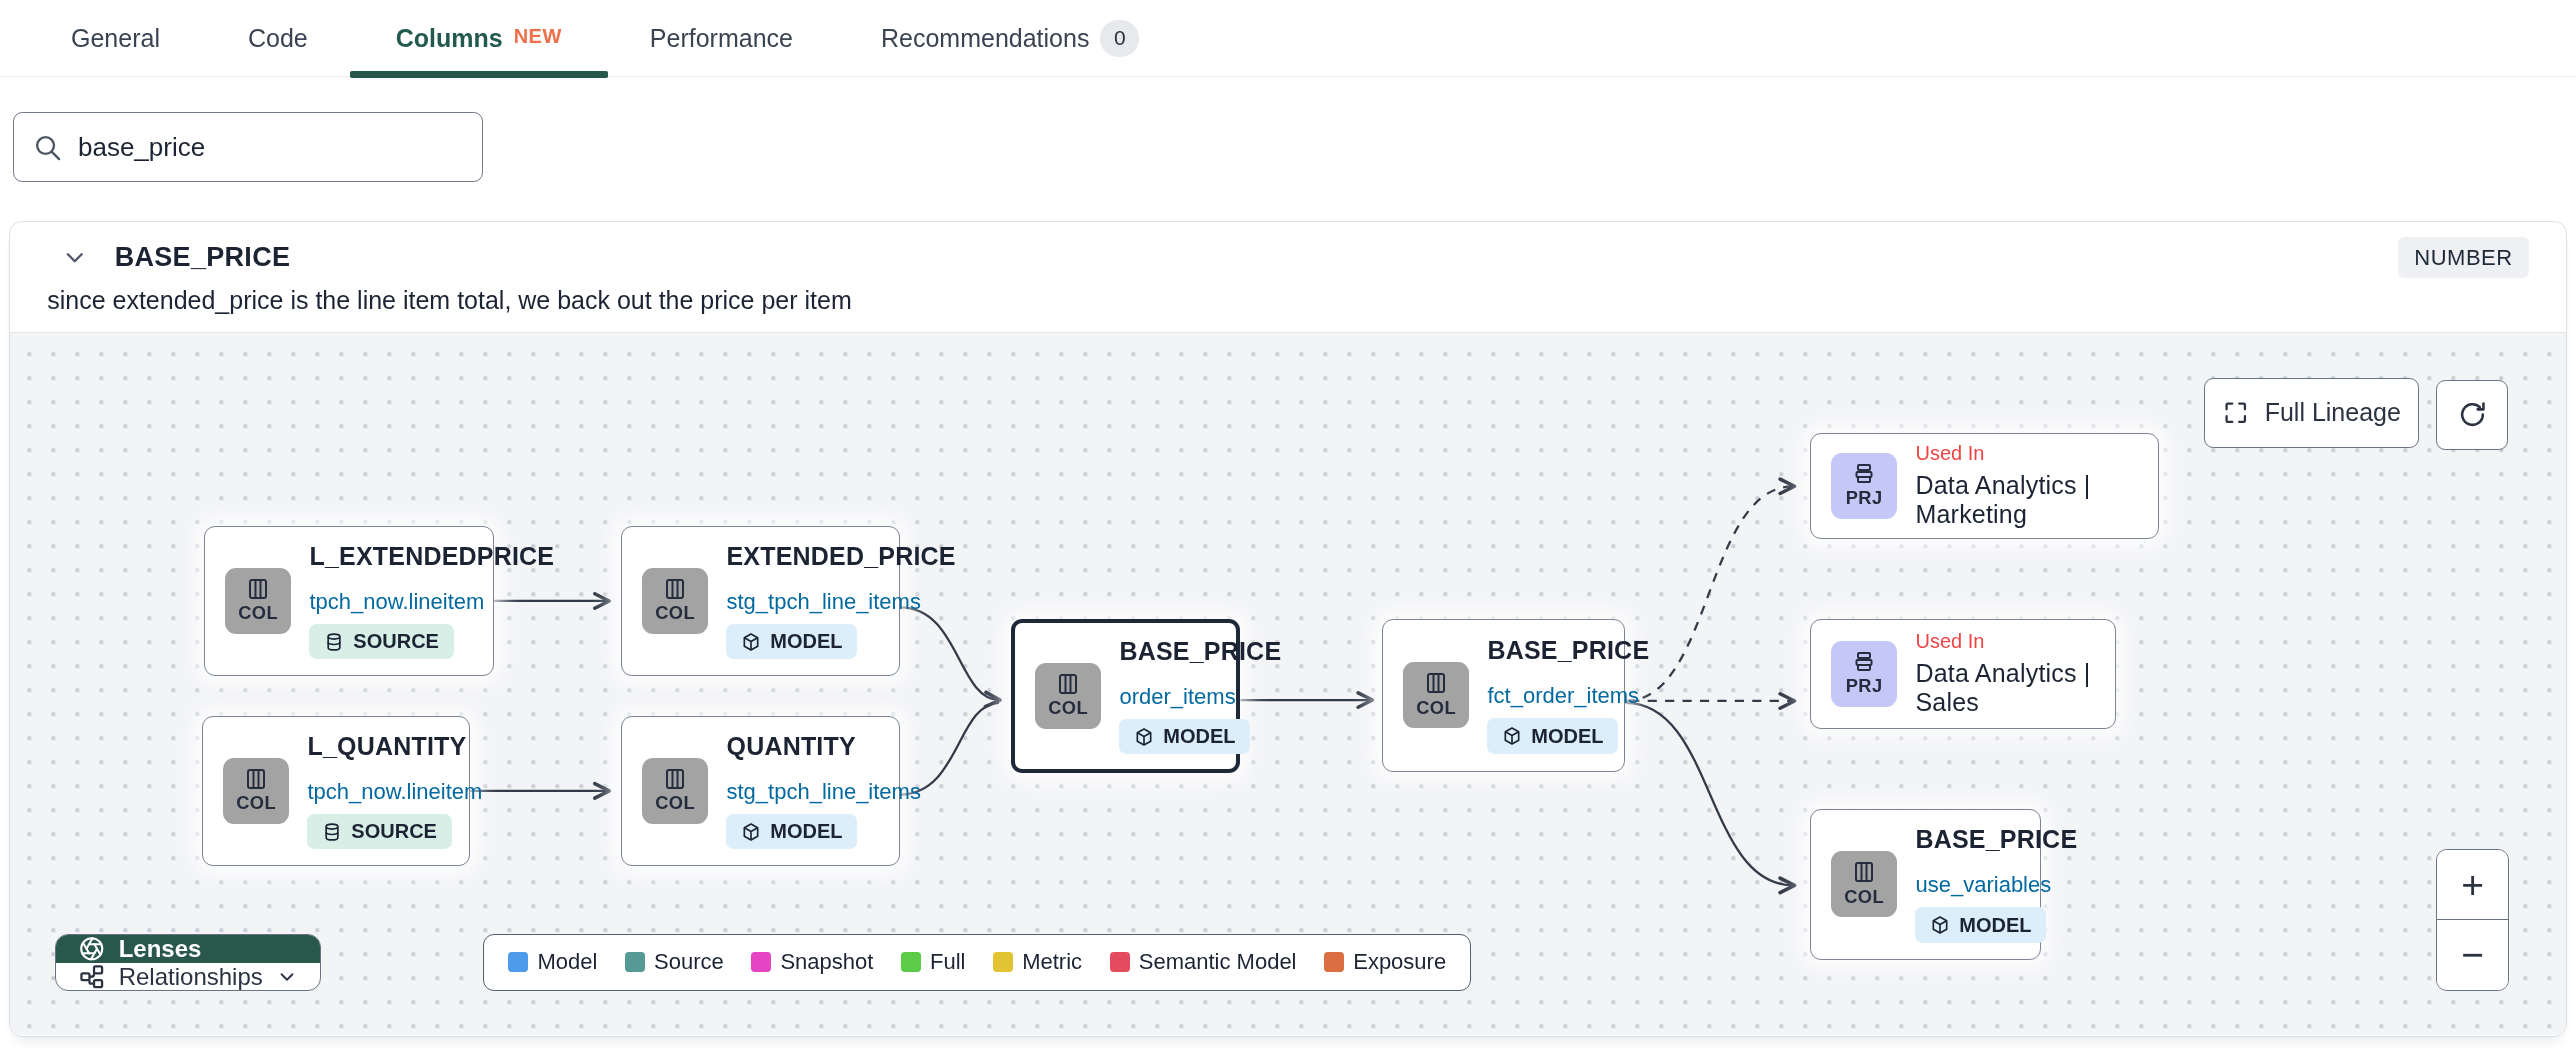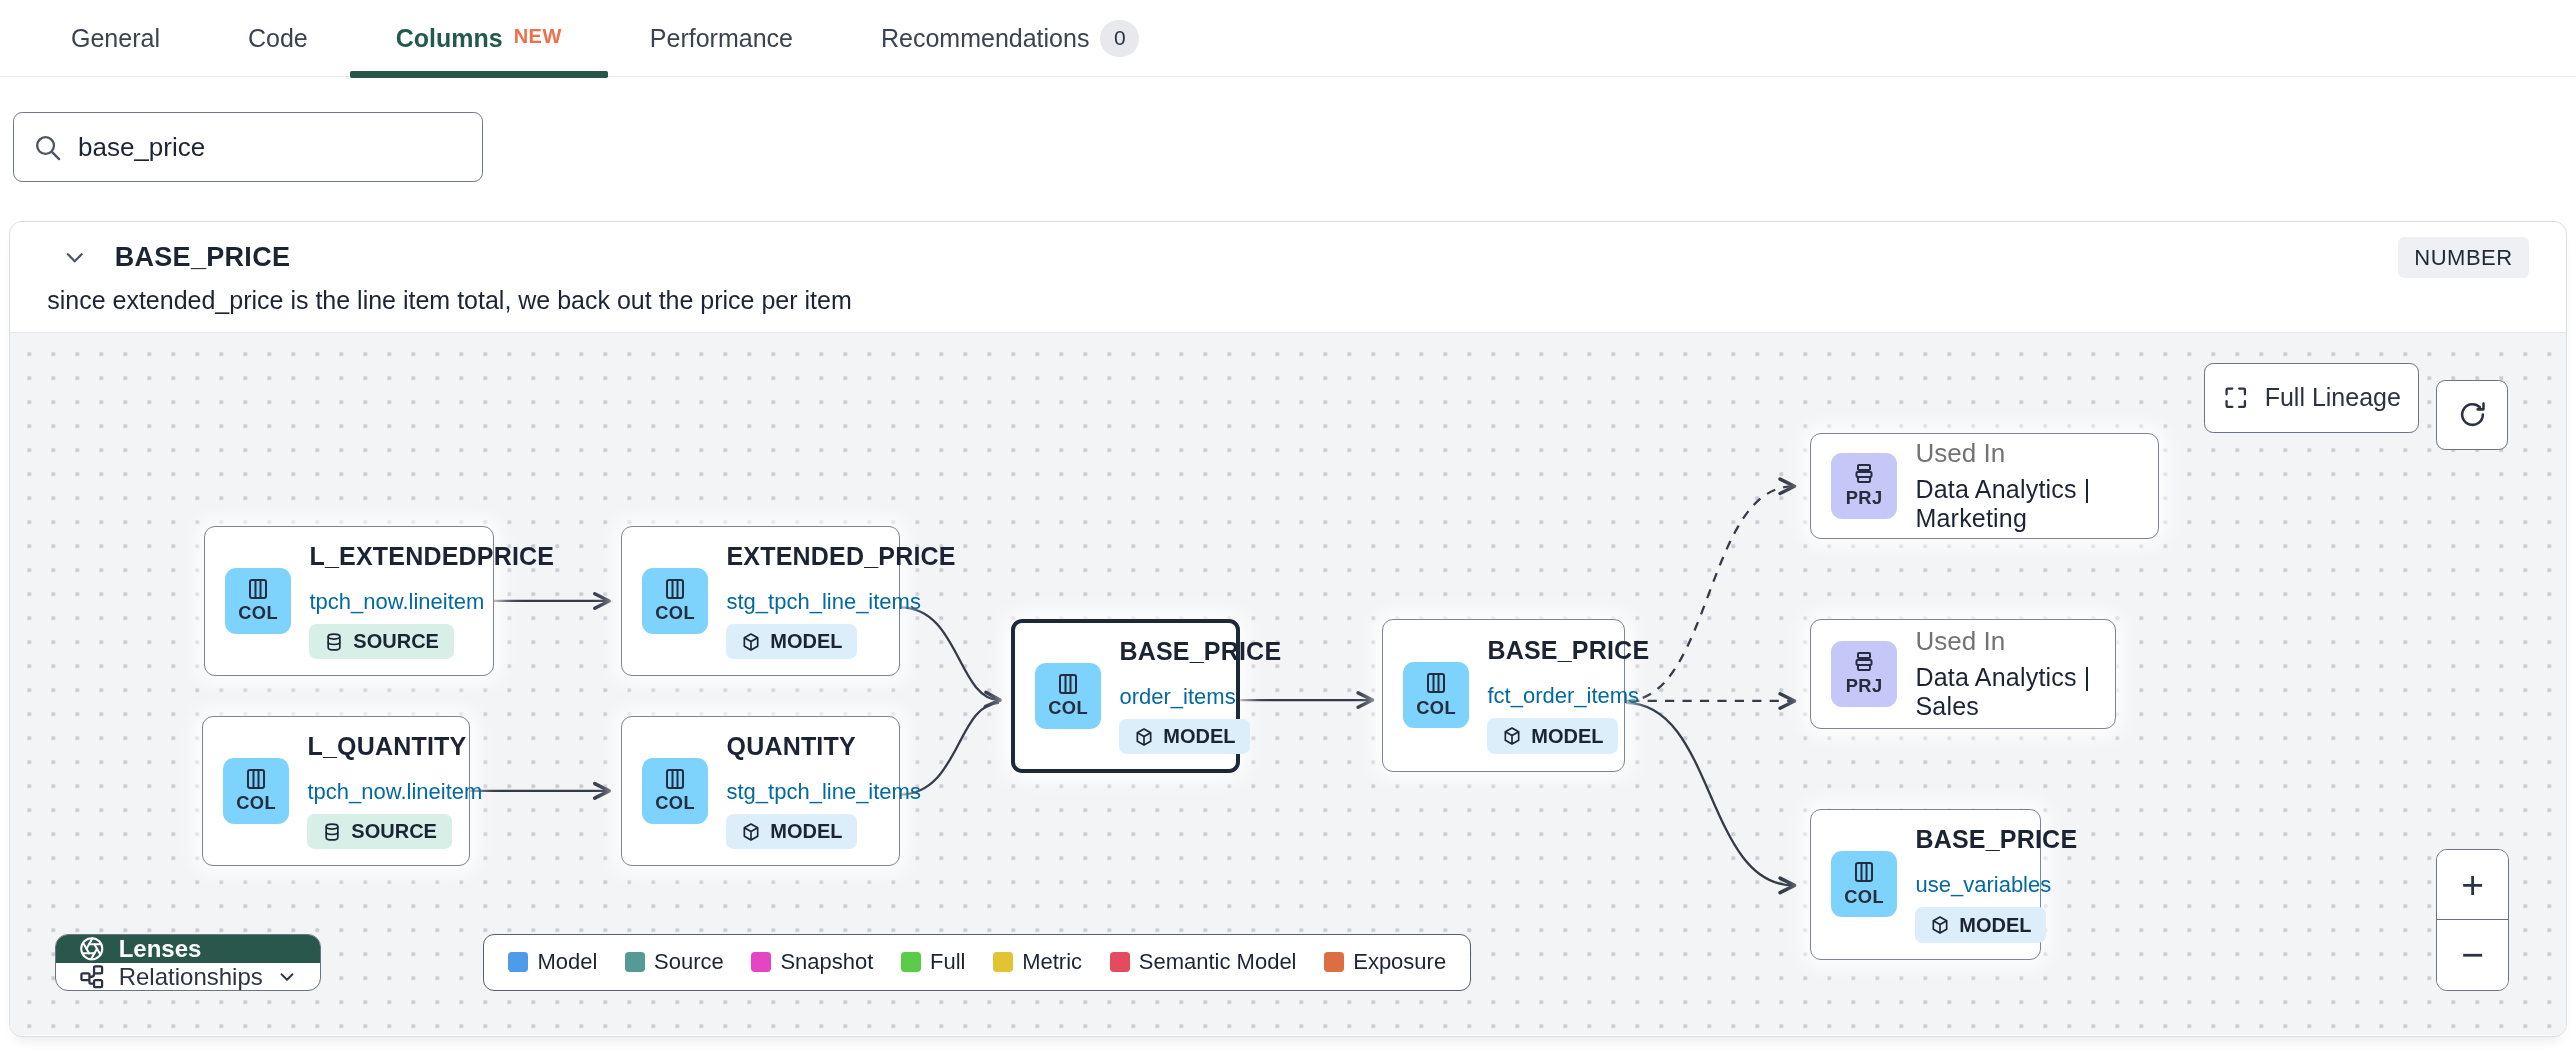--- a/index.html
+++ b/index.html
@@ -43,39 +43,39 @@
   .canvas { position:relative; height:703px; border-top:0.9px solid #e4e6ea;
     background-color:#f3f4f6;
     background-image:radial-gradient(circle,#c9cdd4 2px,transparent 2.3px);
     background-size:24px 24px; background-position:7.3px 9.2px; }
   .edges { position:absolute; inset:0; pointer-events:none; }
 
   .node { position:absolute; background:#fff; border:1.8px solid #7d8494; border-radius:11px;
     display:flex; align-items:center; gap:18.3px; padding:0 20px; cursor:pointer;
     box-shadow:0 0 20px 7.3px rgba(255,255,255,.85); }
   .node--selected { border:4.6px solid #1d2839; }
-  .kindbox { flex:none; width:66px; height:66px; border-radius:11px; background:#7dd3fc;
+  .kindbox { flex:none; width:66px; height:66px; border-radius:11px; background:#a3a3a3;
     color:#252c3d; display:flex; flex-direction:column; align-items:center;
     justify-content:center; gap:1.8px; }
   .kindbox.prj { background:#c5c8f6; }
   .kindbox .kind-label { font-size:18.3px; font-weight:600; letter-spacing:0.5px; }
   .node-body { display:flex; flex-direction:column; align-items:flex-start; }
   .node-title { font-size:25px; font-weight:600; letter-spacing:0.2px; }
   .node-sub { font-size:22px; margin-top:18px; color:#0369a1; }
-  .node-kicker { font-size:26px; color:#737373; margin-bottom:5.5px; }
+  .node-kicker { font-size:20px; color:#ef4444; margin-bottom:5.5px; }
   .pill { display:inline-flex; align-items:center; gap:9.2px; margin-top:9.2px;
     padding:6.4px 14.7px; border-radius:7.3px; font-size:20px; font-weight:600; color:#1c2434; }
   .pill-model { background:#ddeefb; }
   .pill-source { background:#d8efe8; }
 
   
   .ctl { position:absolute; background:#fff; border:1.8px solid #6a7382; border-radius:9.2px;
     display:flex; align-items:center; justify-content:center; cursor:pointer;
     color:#2b3342; font-size:25px; }
-  .full-lineage { left:2194px; top:30px; width:215px; height:70px; gap:14.7px; }
+  .full-lineage { left:2194px; top:45px; width:215px; height:70px; gap:14.7px; }
   .refresh { left:2426px; top:47px; width:72px; height:70px; }
   .zoomctl { position:absolute; left:2426px; top:516px; width:73px; height:142px;
     border:1.8px solid #6a7382; border-radius:11px; background:#fff; display:flex;
     flex-direction:column; overflow:hidden; }
   .zoomctl button { flex:1; background:#fff; border:none; font-size:39px; color:#2b3342;
     cursor:pointer; line-height:1; font-family:inherit; }
   .zoomctl button:first-child { border-bottom:1.8px solid #6a7382; }
 
   .lens-group { position:absolute; left:45px; top:601px; height:57px; display:flex;
     border:1.8px solid #6a7382; border-radius:13px; overflow:hidden; background:#fff;flex-direction:column; }

